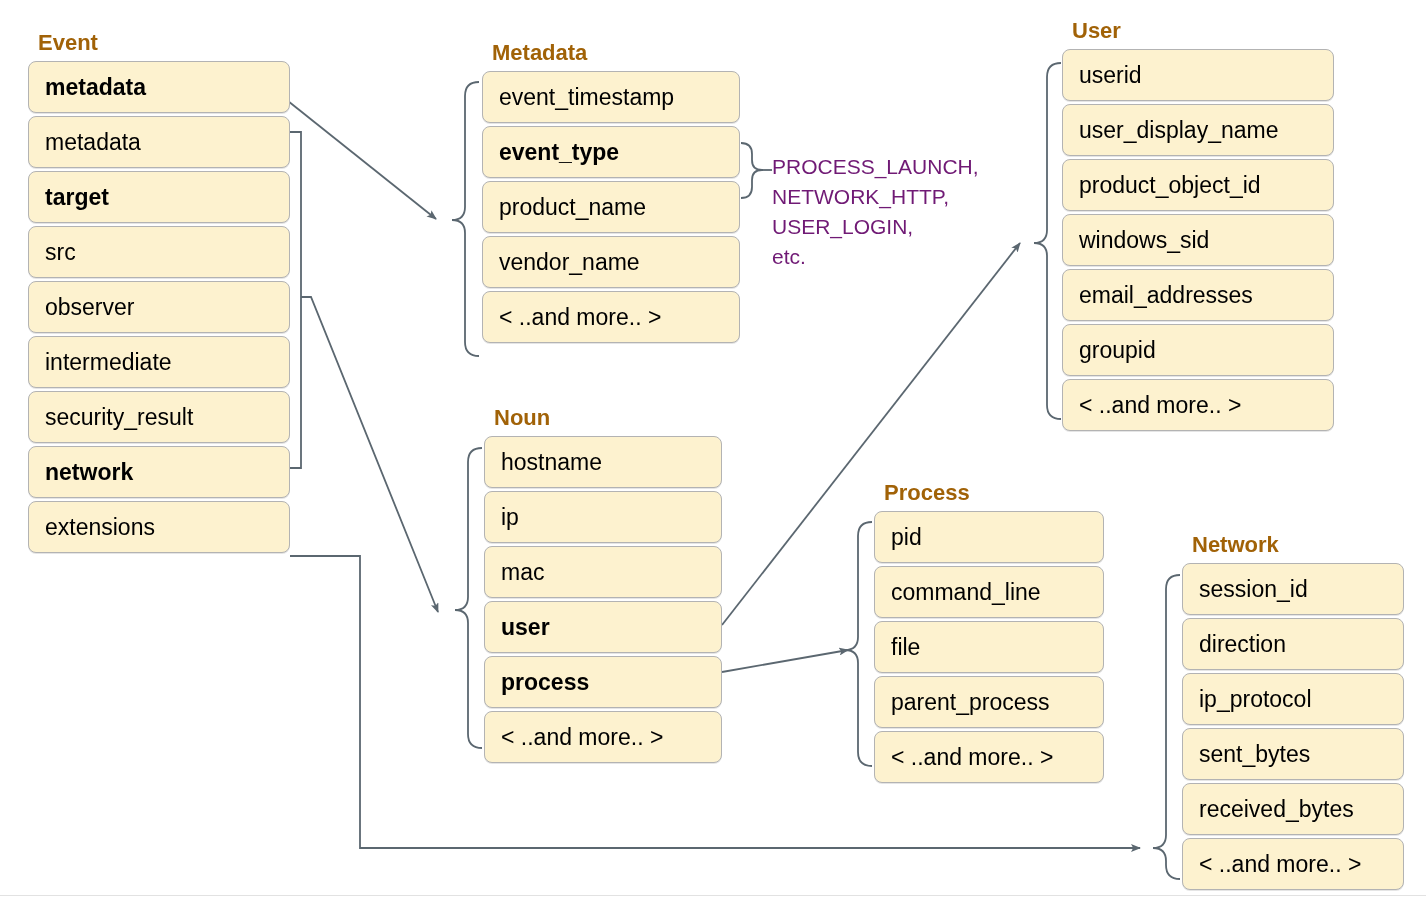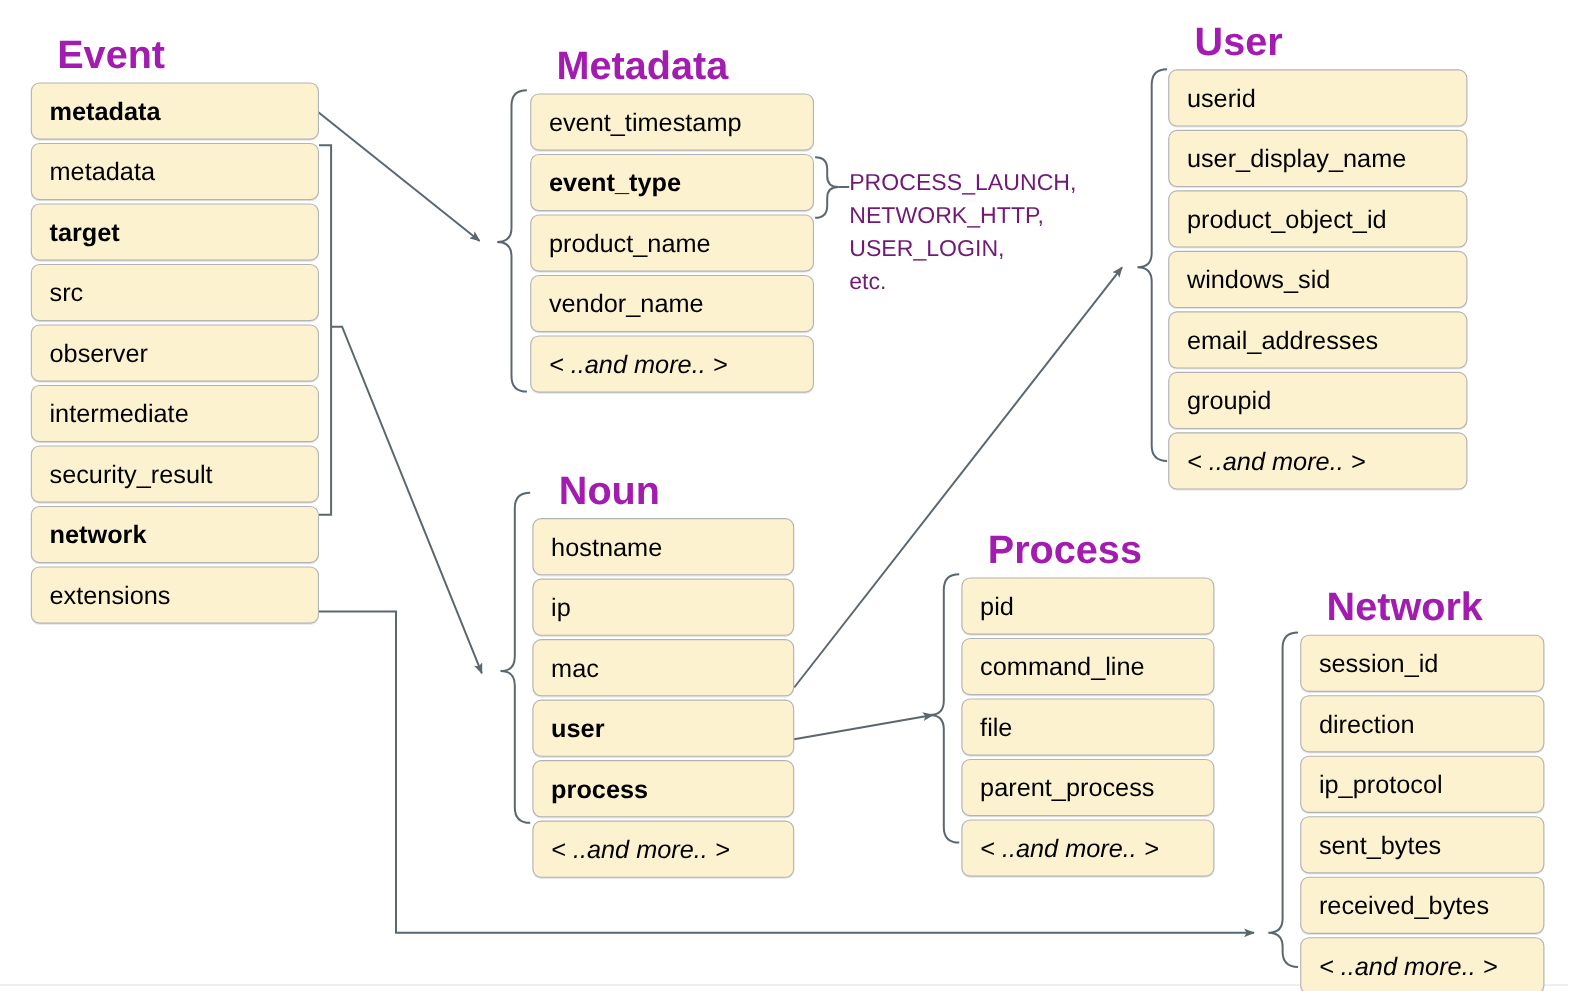--- a/index.html
+++ b/index.html
@@ -25,25 +25,25 @@
     left: 0; top: 0;
     width: 1426px; height: 901px;
     pointer-events: none;
     z-index: 1;
   }
   .group {
     position: absolute;
     z-index: 2;
   }
   .group-title {
-    font-size: 36px;
+    font-size: 22px;
     font-weight: bold;
-    color: #a21caf;
+    color: #a16207;
     line-height: 1;
-    margin: 0 0 7px 24px;
+    margin: 0 0 7px 10px;
     white-space: nowrap;
   }
   .fields {
     display: flex;
     flex-direction: column;
   }
   .field {
     background: #fdf2cf;
     border: 1px solid #b3b3b3;
     border-radius: 8px;
@@ -52,21 +52,21 @@
     align-items: center;
     padding: 0 0 0 16px;
     font-size: 23px;
     color: #000000;
     margin-bottom: 3px;
     box-shadow: 0 1px 0 rgba(0,0,0,0.10);
     white-space: nowrap;
   }
   .field:last-child { margin-bottom: 0; }
   .field.bold { font-weight: bold; }
-  .field.more { font-style: italic; }
+  .field.more { }
 
   
   .annotation {
     position: absolute;
     z-index: 2;
     font-size: 21px;
     line-height: 30px;
     color: #701a75;
     white-space: pre;
   }
@@ -197,21 +197,21 @@
         </div>
       <div class="field">
           <span>groupid</span>
         </div>
       <div class="field more">
           <span>&lt; ..and more.. &gt;</span>
         </div>
     </div>
   </div>
 
-  <div class="group" style="left:484px; top:428px; width:238px;">
+  <div class="group" style="left:484px; top:407px; width:238px;">
     <div class="group-title">Noun</div>
     <div class="fields">
       <div class="field">
           <span>hostname</span>
         </div>
       <div class="field">
           <span>ip</span>
         </div>
       <div class="field">
           <span>mac</span>

